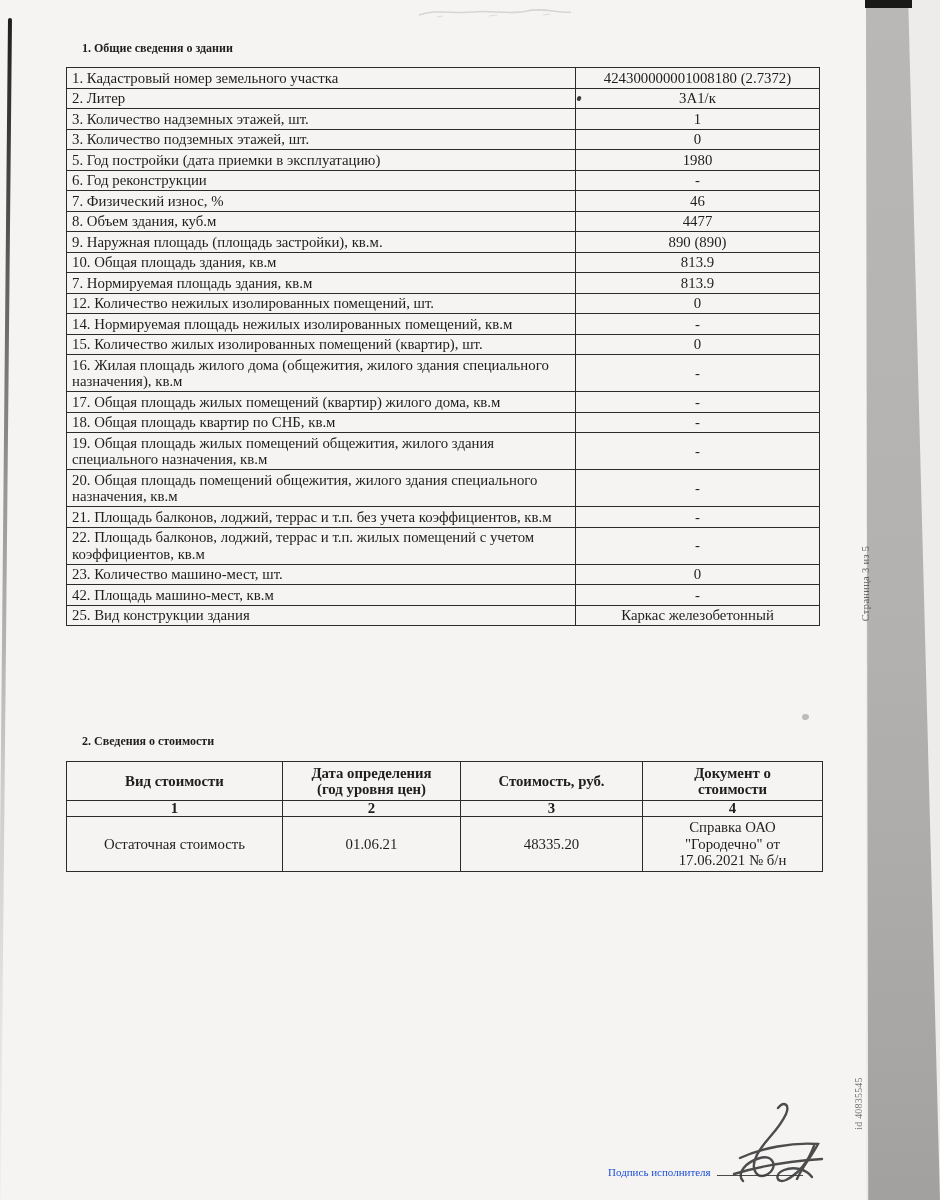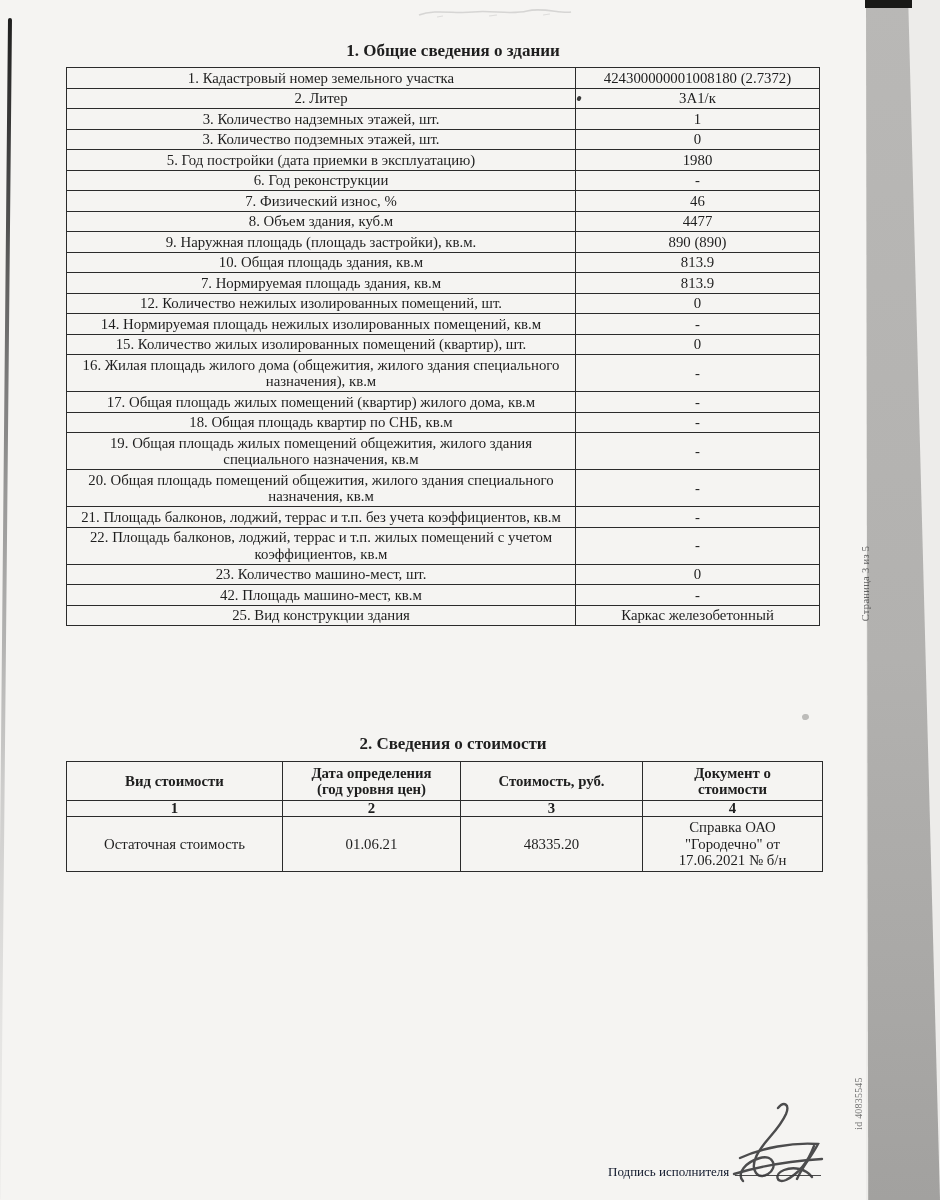--- a/index.html
+++ b/index.html
@@ -17,46 +17,46 @@
   .left-line { position:absolute; left:8px; top:18px; width:4px; height:1182px; border-radius:2px;
     background:linear-gradient(180deg, rgba(20,20,20,.95) 0%, rgba(45,45,45,.9) 12%, rgba(90,90,90,.6) 40%, rgba(140,140,140,.38) 65%, rgba(170,170,170,.22) 85%, rgba(195,195,195,.12) 100%);
     transform:rotate(0.55deg); transform-origin:top center; }
   .top-smudge { position:absolute; left:415px; top:5px; }
   .speck1 { position:absolute; left:577px; top:96px; width:4px; height:5px; background:#3a3a3a;
     border-radius:60% 40% 50% 50%; transform:rotate(25deg); }
   .speck2 { position:absolute; left:802px; top:714px; width:7px; height:6px; background:#aaa9a7;
     border-radius:50%; opacity:.75; transform:rotate(-15deg); }
 
   
-  .title { position:absolute; left:76px; width:754px; text-align:center; font-weight:bold; font-size:17px; }
+  .title { position:absolute; left:82px; width:754px; font-weight:bold; font-size:12px; }
   .t1 { top:41px; } .t2 { top:734px; }
 
   
   .info { position:absolute; left:66px; top:67px; width:754px; border-collapse:collapse; table-layout:fixed; }
   .info td { border:1.5px solid #2b2b2b; font-size:14.8px; line-height:16.5px; padding:1.5px 5px; vertical-align:middle; }
-  .info .lbl { width:498px; text-align:center; }
+  .info .lbl { width:498px; text-align:left; }
   .info .val { text-align:center; }
 
   
   .cost { position:absolute; left:66px; top:761px; width:756px; border-collapse:collapse; table-layout:fixed; }
   .cost th, .cost td { border:1.5px solid #2b2b2b; font-size:14.8px; text-align:center; vertical-align:middle; padding:2px 4px; }
   .cost th { font-weight:bold; height:34px; line-height:16px; }
   .cost .nums td { height:13px; font-weight:bold; line-height:13px; padding:1px; }
   .cost tbody td { height:48px; line-height:16.5px; }
   .hw { display:inline-block; }
   .hw2 { max-width:132px; } .hw4 { max-width:106px; }
   .doccell { display:inline-block; max-width:160px; }
 
   
   .vtext { position:absolute; white-space:nowrap; transform:rotate(-90deg); }
   .page-num { left:822px; top:578px; width:86px; text-align:center; font-size:10.5px; color:#4f4f4f; letter-spacing:.3px; opacity:.85; }
   .doc-id { left:826px; top:1098px; width:64px; text-align:center; font-size:10px; color:#565656; letter-spacing:.2px; opacity:.8; }
 
   
-  .sig { position:absolute; left:608px; top:1162px; font-size:13px; color:#0f172a; }
+  .sig { position:absolute; left:608px; top:1162px; font-size:11px; color:#1d4ed8; }
   .sig-line { display:inline-block; width:86px; height:13px; margin-left:6px; border-bottom:1.3px solid #4a4a4a; }
   .signature-svg { position:absolute; left:700px; top:1100px; }
 </style>
 </head>
 <body>
 
 <div class="page">
 
   <div class="band-light"></div>
   <div class="band"></div>

